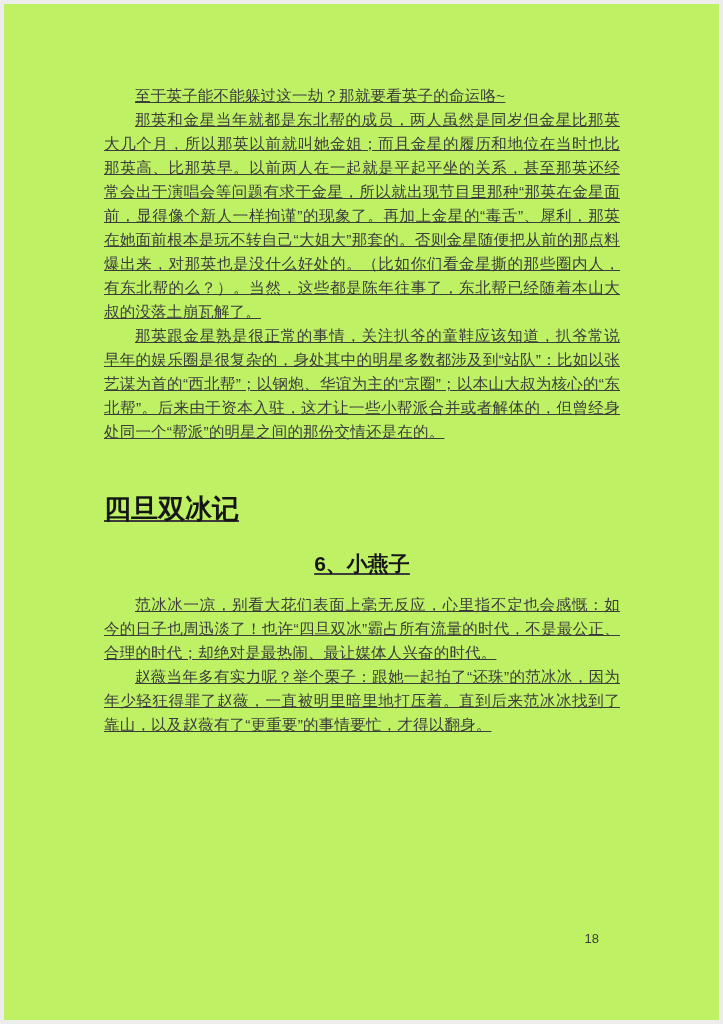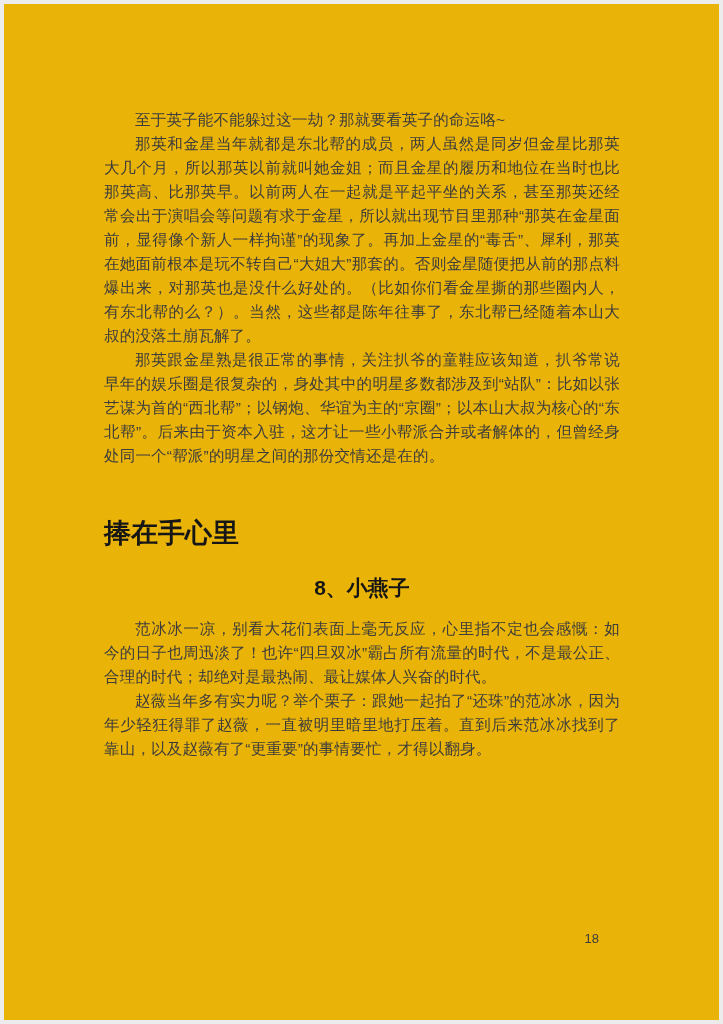--- a/index.html
+++ b/index.html
@@ -12,23 +12,24 @@
   .canvas {
     position: relative;
     width: 723px;
     height: 1024px;
     background: #ececec;
     overflow: hidden;
   }
   .page {
     position: absolute;
     top: 4px; left: 4px; right: 4px; bottom: 4px;
-    background: #eab308;
-    padding: 104px 99px 0 100px; 
+    background: #bef264;
+    padding: 80px 99px 0 100px; 
     color: #3c3c3c;
+    text-decoration: underline;
   }
   .body-text p {
     margin: 0;
     text-indent: 2em;
     font-size: 15.5px;
     line-height: 24px;
     text-align: justify;
     letter-spacing: 0.2px;
     color: #3c3c3c;
     font-weight: 500;
@@ -64,24 +65,24 @@
 
 <div class="canvas">
   <div class="page">
 
     <section class="body-text">
       <p>至于英子能不能躲过这一劫？那就要看英子的命运咯~</p>
       <p>那英和金星当年就都是东北帮的成员，两人虽然是同岁但金星比那英大几个月，所以那英以前就叫她金姐；而且金星的履历和地位在当时也比那英高、比那英早。以前两人在一起就是平起平坐的关系，甚至那英还经常会出于演唱会等问题有求于金星，所以就出现节目里那种“那英在金星面前，显得像个新人一样拘谨”的现象了。再加上金星的“毒舌”、犀利，那英在她面前根本是玩不转自己“大姐大”那套的。否则金星随便把从前的那点料爆出来，对那英也是没什么好处的。（比如你们看金星撕的那些圈内人，有东北帮的么？）。当然，这些都是陈年往事了，东北帮已经随着本山大叔的没落土崩瓦解了。</p>
       <p>那英跟金星熟是很正常的事情，关注扒爷的童鞋应该知道，扒爷常说早年的娱乐圈是很复杂的，身处其中的明星多数都涉及到“站队”：比如以张艺谋为首的“西北帮”；以钢炮、华谊为主的“京圈”；以本山大叔为核心的“东北帮”。后来由于资本入驻，这才让一些小帮派合并或者解体的，但曾经身处同一个“帮派”的明星之间的那份交情还是在的。</p>
     </section>
 
-    <h1 class="chapter-title">捧在手心里</h1>
+    <h1 class="chapter-title">四旦双冰记</h1>
 
 
-    <h2 class="section-title">8、小燕子</h2>
+    <h2 class="section-title">6、小燕子</h2>
 
     <section class="body-text">
       <p>范冰冰一凉，别看大花们表面上毫无反应，心里指不定也会感慨：如今的日子也周迅淡了！也许“四旦双冰”霸占所有流量的时代，不是最公正、合理的时代；却绝对是最热闹、最让媒体人兴奋的时代。</p>
       <p>赵薇当年多有实力呢？举个栗子：跟她一起拍了“还珠”的范冰冰，因为年少轻狂得罪了赵薇，一直被明里暗里地打压着。直到后来范冰冰找到了靠山，以及赵薇有了“更重要”的事情要忙，才得以翻身。</p>
 
     </section>
 
     <div class="page-number">18</div>
   </div>
 </div>

